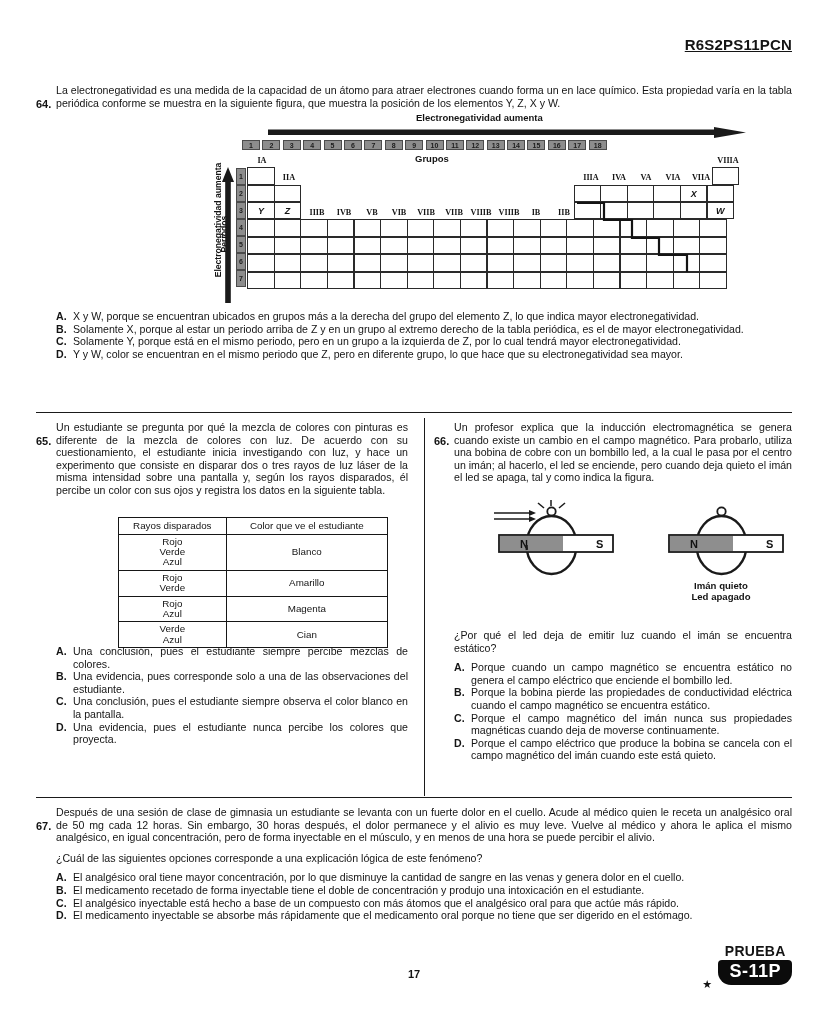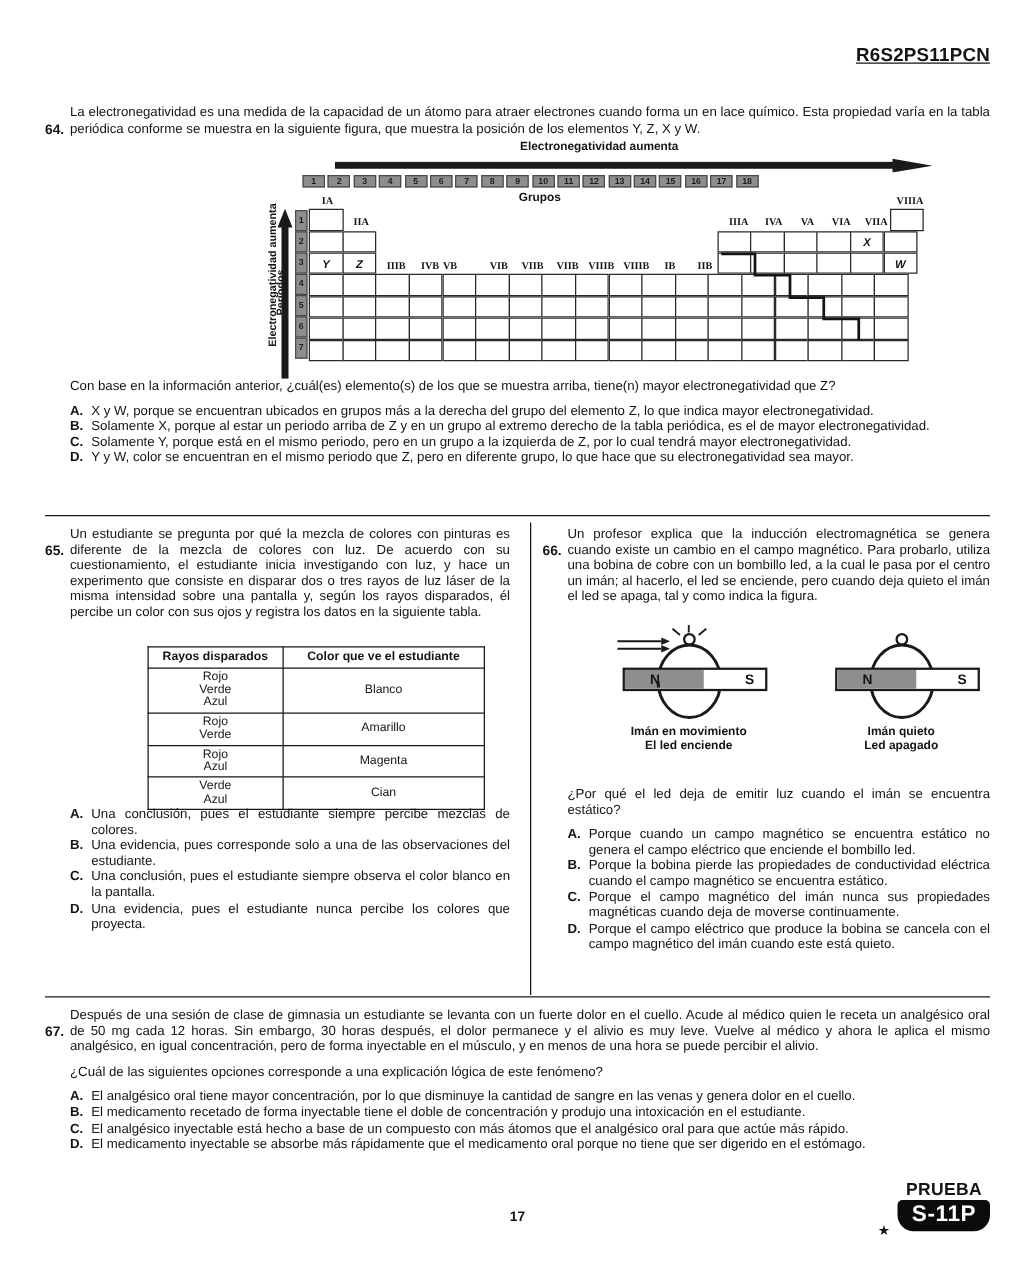--- a/index.html
+++ b/index.html
@@ -198,21 +198,21 @@
     width: 270px;
   }
   .t65 th, .t65 td {
     border: 1.3px solid #161616;
     font-size: 9.8px;
     text-align: center;
     padding: 2px 3px;
     line-height: 10.6px;
     vertical-align: middle;
   }
-  .t65 th { font-weight: bold; padding: 2.5px 3px; }
+  .t65 th { font-weight: normal; padding: 2.5px 3px; }
   .t65 td.rays { line-height: 10.4px; }
 
   
   .fig66 {
     position: absolute;
     left: 468px; top: 500px;
     width: 340px; height: 118px;
   }
   .figcap {
     position: absolute;
@@ -457,40 +457,39 @@
 
     <svg class="staircase" viewBox="0 0 494 122" width="494" height="122">
       <polyline points="329,35 356,35 356,52 384,52 384,70 411,70 411,87 439,87 439,104" fill="none" stroke="#141414" stroke-width="2.2"></polyline>
     </svg>
 
     <div class="grouplabels">
       <div class="glab" style="left:0px;   top:-12px;">IA</div>
       <div class="glab" style="left:27px;  top:5px;">IIA</div>
       <div class="glab" style="left:55px;  top:40px;">IIIB</div>
       <div class="glab" style="left:82px;  top:40px;">IVB</div>
-      <div class="glab" style="left:98px; top:40px;">VB</div>
+      <div class="glab" style="left:110px; top:40px;">VB</div>
       <div class="glab" style="left:137px; top:40px;">VIB</div>
       <div class="glab" style="left:164px; top:40px;">VIIB</div>
       <div class="glab" style="left:192px; top:40px;">VIIB</div>
       <div class="glab" style="left:219px; top:40px;">VIIIB</div>
       <div class="glab" style="left:247px; top:40px;">VIIIB</div>
       <div class="glab" style="left:274px; top:40px;">IB</div>
       <div class="glab" style="left:302px; top:40px;">IIB</div>
       <div class="glab" style="left:329px; top:5px;">IIIA</div>
       <div class="glab" style="left:357px; top:5px;">IVA</div>
       <div class="glab" style="left:384px; top:5px;">VA</div>
       <div class="glab" style="left:411px; top:5px;">VIA</div>
       <div class="glab" style="left:439px; top:5px;">VIIA</div>
       <div class="glab" style="left:466px; top:-12px;">VIIIA</div>
     </div>
   </div>
 
   <div class="qblock" style="left:36px; top:303px; width:756px;">
     <div style="padding-left:20px;">
-      <div class="qtext">Con base en la información anterior, ¿cuál(es) elemento(s) de los que se muestra arriba, tiene(n) mayor electronegatividad que Z?</div>
       <div class="opts">
         <div class="opt">
           <span class="letter">A.</span>
           <span class="otext">X y W, porque se encuentran ubicados en grupos más a la derecha del grupo del elemento Z, lo que indica mayor electronegatividad.</span>
         </div>
         <div class="opt">
           <span class="letter">B.</span>
           <span class="otext">Solamente X, porque al estar un periodo arriba de Z y en un grupo al extremo derecho de la tabla periódica, es el de mayor electronegatividad.</span>
         </div>
         <div class="opt">
@@ -608,24 +607,20 @@
 
     <svg viewBox="0 0 160 85" width="160" height="85" style="position:absolute; left:178px; top:0px;">
       <circle cx="75.5" cy="11.5" r="4.2" fill="#ffffff" stroke="#1a1a1a" stroke-width="1.8"></circle>
       <ellipse cx="75.5" cy="45" rx="25" ry="29" fill="none" stroke="#1a1a1a" stroke-width="2.4"></ellipse>
       <rect x="23" y="35" width="114" height="17" fill="#ffffff" stroke="#1a1a1a" stroke-width="1.8"></rect>
       <rect x="24" y="36" width="63" height="15" fill="#8e8e8e"></rect>
       <text x="44" y="47.5" font-family="Liberation Sans, sans-serif" font-size="11" font-weight="bold" fill="#111">N</text>
       <text x="120" y="47.5" font-family="Liberation Sans, sans-serif" font-size="11" font-weight="bold" fill="#111">S</text>
     </svg>
 
-    <div class="figcap" style="left:3px; top:80px;">
-      <span>Imán en movimiento</span><br>
-      <span>El led enciende</span>
-    </div>
     <div class="figcap" style="left:173px; top:80px;">
       <span>Imán quieto</span><br>
       <span>Led apagado</span>
     </div>
   </div>
 
   <div class="qblock" style="left:434px; top:629px; width:358px;">
     <div style="padding-left:20px;">
       <div class="qtext">¿Por qué el led deja de emitir luz cuando el imán se encuentra estático?</div>
       <div class="opts">

